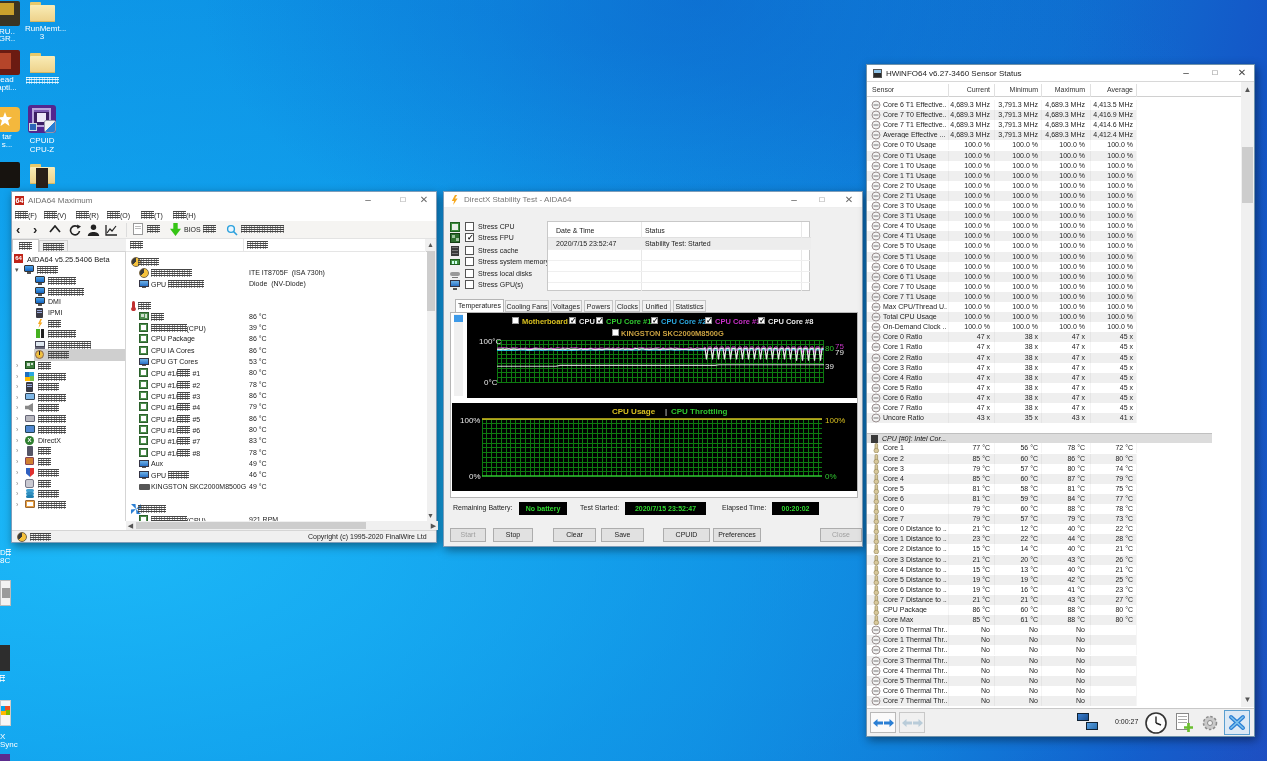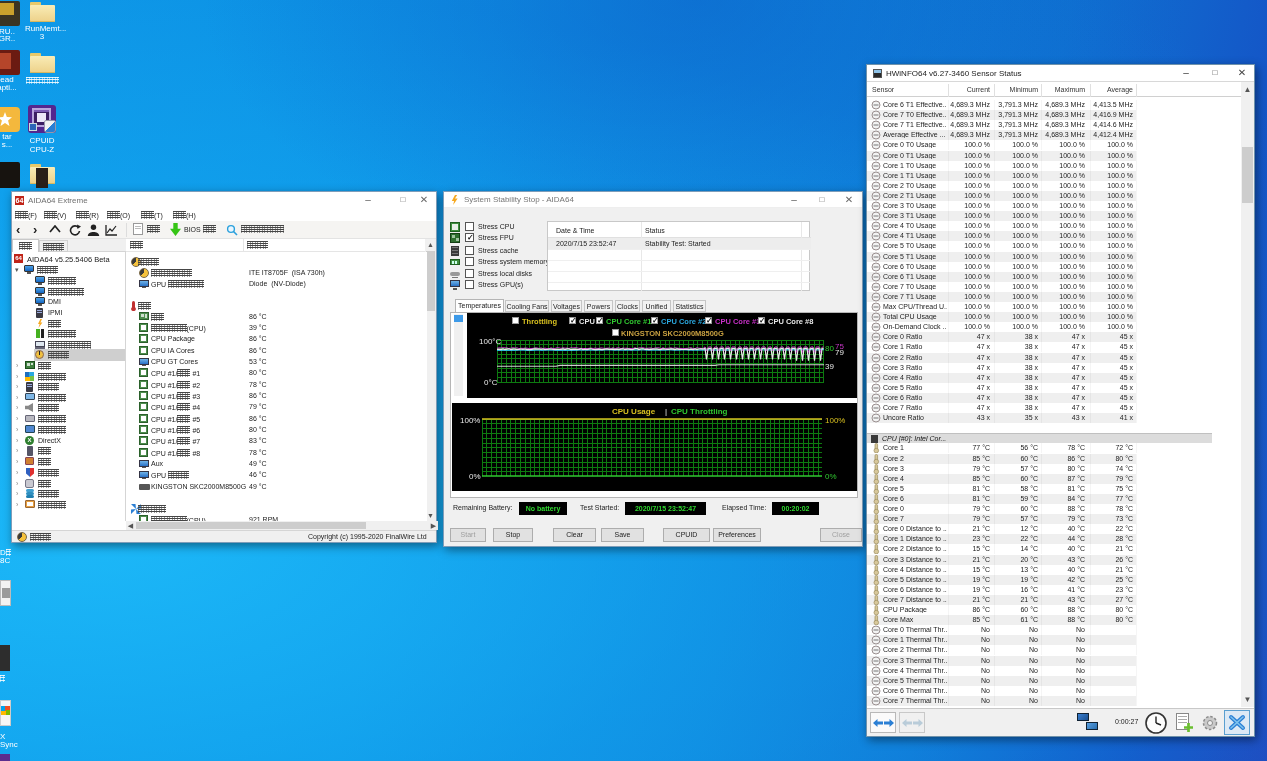--- a/index.html
+++ b/index.html
@@ -66,21 +66,21 @@
 <div class="ab" style="left:2px;top:588px;width:8px;height:10px;background:#9a9a9a"></div>
 <div class="ab" style="left:0;top:645px;width:10px;height:26px;background:#2d2d2d"></div>
 <div class="ab" style="left:0;top:674px;width:12px;color:#fff;font-size:8px"><i class="zhw" style="width:5px"></i></div>
 <div class="ab" style="left:0;top:700px;width:11px;height:26px;background:#f6f6f6;border:1px solid #ccc"></div>
 <div class="ab" style="left:1px;top:706px;width:9px;height:9px;background:conic-gradient(#f25022 0 25%,#7fba00 0 50%,#ffb900 0 75%,#00a4ef 0)"></div>
 <div class="ab" style="left:0;top:733px;width:14px;color:#fff;font-size:8px;line-height:8px">X<br>Sync</div>
 <div class="ab" style="left:0;top:754px;width:10px;height:7px;background:#5b2d8e"></div>
 <div class="win" style="left:11px;top:191px;width:426px;height:352px;font-size:7px">
 <div class="tbar" style="height:17px">
       <div class="ab" style="left:3px;top:4px;width:9px;height:9px;background:#c02418;color:#fff;font-size:7px;font-weight:bold;text-align:center;line-height:9px">64</div>
-      <div class="ab" style="left:16px;top:4px;color:#707070;font-size:8px">AIDA64 Extreme</div>
+      <div class="ab" style="left:16px;top:4px;color:#707070;font-size:8px">AIDA64 Maximum</div>
       <div class="ctl" style="left:342px;color:#666">–</div>
       <div class="ctl" style="left:377px;color:#666;font-size:8px">□</div>
       <div class="ctl" style="left:398px;color:#666">✕</div>
     </div>
 <div class="ab" style="left:0;top:17px;width:424px;height:12px;background:#fff">
 <span class="ab" style="left:3px;top:2px"><i class="zh" style="width:13.0px"></i>(F)</span>
 <span class="ab" style="left:32px;top:2px"><i class="zh" style="width:13.0px"></i>(V)</span>
 <span class="ab" style="left:64px;top:2px"><i class="zh" style="width:13.0px"></i>(R)</span>
 <span class="ab" style="left:95px;top:2px"><i class="zh" style="width:13.0px"></i>(O)</span>
 <span class="ab" style="left:129px;top:2px"><i class="zh" style="width:13.0px"></i>(T)</span>
@@ -490,21 +490,21 @@
       <div class="ab" style="left:5px;top:1px;width:10px;height:10px">
         <div class="ab" style="width:10px;height:10px;border-radius:50%;background:conic-gradient(#f5c23d 0 65%,#3a3a3a 0);border:1px solid #764"></div>
       </div>
       <span class="ab" style="left:18px;top:2px"><i class="zh" style="width:20.5px"></i></span>
       <span class="ab" style="left:296px;top:2px;white-space:nowrap">Copyright (c) 1995-2020 FinalWire Ltd</span>
     </div>
 </div>
 <div class="win" style="left:443px;top:191px;width:420px;height:356px;background:#f0f0f0">
 <div class="tbar" style="height:16px;background:#fff;border-bottom:1px solid #eee">
       <div class="ab" style="left:6px;top:3px;width:9px;height:10px;background:#f6a821;clip-path:polygon(55% 0,20% 60%,45% 60%,35% 100%,85% 35%,55% 35%,80% 0)"></div>
-      <div class="ab" style="left:20px;top:3px;color:#777;font-size:8px">System Stability Stop - AIDA64</div>
+      <div class="ab" style="left:20px;top:3px;color:#777;font-size:8px">DirectX Stability Test - AIDA64</div>
       <div class="ctl" style="left:336px;color:#666">–</div>
       <div class="ctl" style="left:364px;color:#666;font-size:8px">□</div>
       <div class="ctl" style="left:391px;color:#666">✕</div>
     </div>
 <div class="ab" style="left:6px;top:30px;width:11px;height:11px">
       <div class="ab" style="width:10px;height:10px;background:#3f8f3f;border:1px solid #1f5f1f"></div>
       <div class="ab" style="left:2px;top:2px;width:6px;height:6px;background:#e8f0e8"></div>
     </div>
 <div class="ab" style="left:21px;top:30px;width:9px;height:9px;background:#fff;border:1px solid #555"></div>
 <span class="ab" style="left:34px;top:31px">Stress CPU</span>
@@ -662,21 +662,21 @@
       <polyline fill="none" stroke="#e8e8e8" stroke-width="1.2" points="30.0,36.3 32.0,36.4 34.0,36.6 36.0,35.9 38.0,36.7 40.0,36.2 42.0,35.8 44.0,36.7 46.0,36.2 48.0,36.1 50.0,36.7 52.0,36.4 54.0,36.0 56.0,36.3 58.0,36.0 60.0,36.6 62.0,36.5 64.0,36.6 66.0,36.2 68.0,35.8 70.0,36.1 72.0,36.0 74.0,36.4 76.0,36.0 78.0,36.6 80.0,36.5 82.0,36.1 84.0,36.0 86.0,36.3 88.0,36.7 90.0,36.5 92.0,36.5 94.0,36.5 96.0,35.9 98.0,36.5 100.0,35.9 102.0,35.9 104.0,36.7 106.0,36.4 108.0,36.2 110.0,36.7 112.0,36.3 114.0,35.8 116.0,36.6 118.0,36.1 120.0,36.6 122.0,36.2 124.0,35.8 126.0,36.5 128.0,36.7 130.0,36.7 132.0,36.2 134.0,36.7 136.0,36.7 138.0,36.2 140.0,35.8 142.0,36.3 144.0,36.3 146.0,36.1 148.0,36.6 150.0,36.2 152.0,36.6 154.0,36.1 156.0,35.8 158.0,36.7 160.0,36.2 162.0,36.1 164.0,36.6 166.0,36.5 168.0,35.7 170.0,35.7 172.0,36.6 174.0,36.0 176.0,35.8 178.0,36.5 180.0,36.1 182.0,36.7 184.0,36.4 186.0,36.1 188.0,36.1 190.0,36.0 192.0,36.7 194.0,36.4 196.0,35.9 198.0,36.2 200.0,36.3 202.0,36.3 204.0,35.8 206.0,36.2 208.0,36.7 210.0,35.9 212.0,36.4 214.0,36.3 216.0,36.5 218.0,36.3 220.0,36.4 222.0,36.7 224.0,36.1 226.0,36.6 228.0,36.0 230.0,36.7 232.0,36.0 234.0,35.9 236.0,36.2 238.0,35.4 239.5,46.3 241.0,36.0 242.5,35.4 244.0,35.4 245.5,46.3 247.0,35.6 248.5,35.4 250.0,35.4 251.5,46.3 253.0,36.0 254.5,35.4 256.0,35.4 257.5,46.3 259.0,35.8 260.5,35.4 262.0,35.4 263.5,46.3 265.0,35.6 266.5,35.4 268.0,35.4 269.5,46.3 271.0,36.2 272.5,35.4 274.0,35.4 275.5,46.3 277.0,35.7 278.5,35.4 280.0,35.4 281.5,46.3 283.0,35.7 284.5,35.4 286.0,35.4 287.5,46.3 289.0,36.1 290.5,35.4 292.0,35.4 293.5,46.3 295.0,35.7 296.5,35.4 298.0,35.4 299.5,46.3 301.0,36.0 302.5,35.4 304.0,35.4 305.5,46.3 307.0,35.5 308.5,35.4 310.0,35.4 311.5,46.3 313.0,36.1 314.5,35.4 316.0,35.4 317.5,46.3 319.0,35.6 320.5,35.4 322.0,35.4 323.5,46.3 325.0,35.4 326.5,35.4 328.0,35.4 329.5,47.6 331.0,36.2 332.5,35.4 334.0,35.4 335.5,47.6 337.0,35.5 338.5,35.4 340.0,35.4 341.5,47.6 343.0,36.2 344.5,35.4 346.0,35.4 347.5,47.6 349.0,36.2 350.5,35.4 352.0,35.4 353.5,47.6 355.0,35.9 356.5,35.4"></polyline>
       <polyline fill="none" stroke="#cfcfcf" stroke-width="1.1" points="30,53.2 89,53.2 93,52.4 248,52.4 252,51.8 357,51.8"></polyline>
       <text x="12" y="31" fill="#e8e8e8" font-size="8" font-family="Liberation Sans">100°C</text>
       <text x="17" y="72" fill="#e8e8e8" font-size="8" font-family="Liberation Sans">0°C</text>
       <text x="358" y="38" fill="#30c830" font-size="8" font-family="Liberation Sans">80</text>
       <text x="368" y="36" fill="#c838c8" font-size="8" font-family="Liberation Sans">75</text>
       <text x="368" y="42" fill="#e8e8e8" font-size="8" font-family="Liberation Sans">79</text>
       <text x="358" y="56" fill="#e8e8e8" font-size="8" font-family="Liberation Sans">39</text>
     </svg>
 <div class="ab" style="left:68px;top:125px;width:7px;height:7px;background:#fff;border:1px solid #999"></div>
-<span class="ab" style="left:78px;top:125px;color:#d8c020;font-weight:bold;font-size:7.5px">Throttling</span>
+<span class="ab" style="left:78px;top:125px;color:#d8c020;font-weight:bold;font-size:7.5px">Motherboard</span>
 <div class="ab" style="left:125px;top:125px;width:7px;height:7px;background:#fff;border:1px solid #999">
       <div class="ab" style="left:0px;top:-2px;color:#111;font-size:8px;font-weight:bold">✓</div>
     </div>
 <span class="ab" style="left:135px;top:125px;color:#e8e8e8;font-weight:bold;font-size:7.5px">CPU</span>
 <div class="ab" style="left:152px;top:125px;width:7px;height:7px;background:#fff;border:1px solid #999">
       <div class="ab" style="left:0px;top:-2px;color:#111;font-size:8px;font-weight:bold">✓</div>
     </div>
 <span class="ab" style="left:162px;top:125px;color:#30c830;font-weight:bold;font-size:7.5px">CPU Core #1</span>
 <div class="ab" style="left:207px;top:125px;width:7px;height:7px;background:#fff;border:1px solid #999">
       <div class="ab" style="left:0px;top:-2px;color:#111;font-size:8px;font-weight:bold">✓</div>

